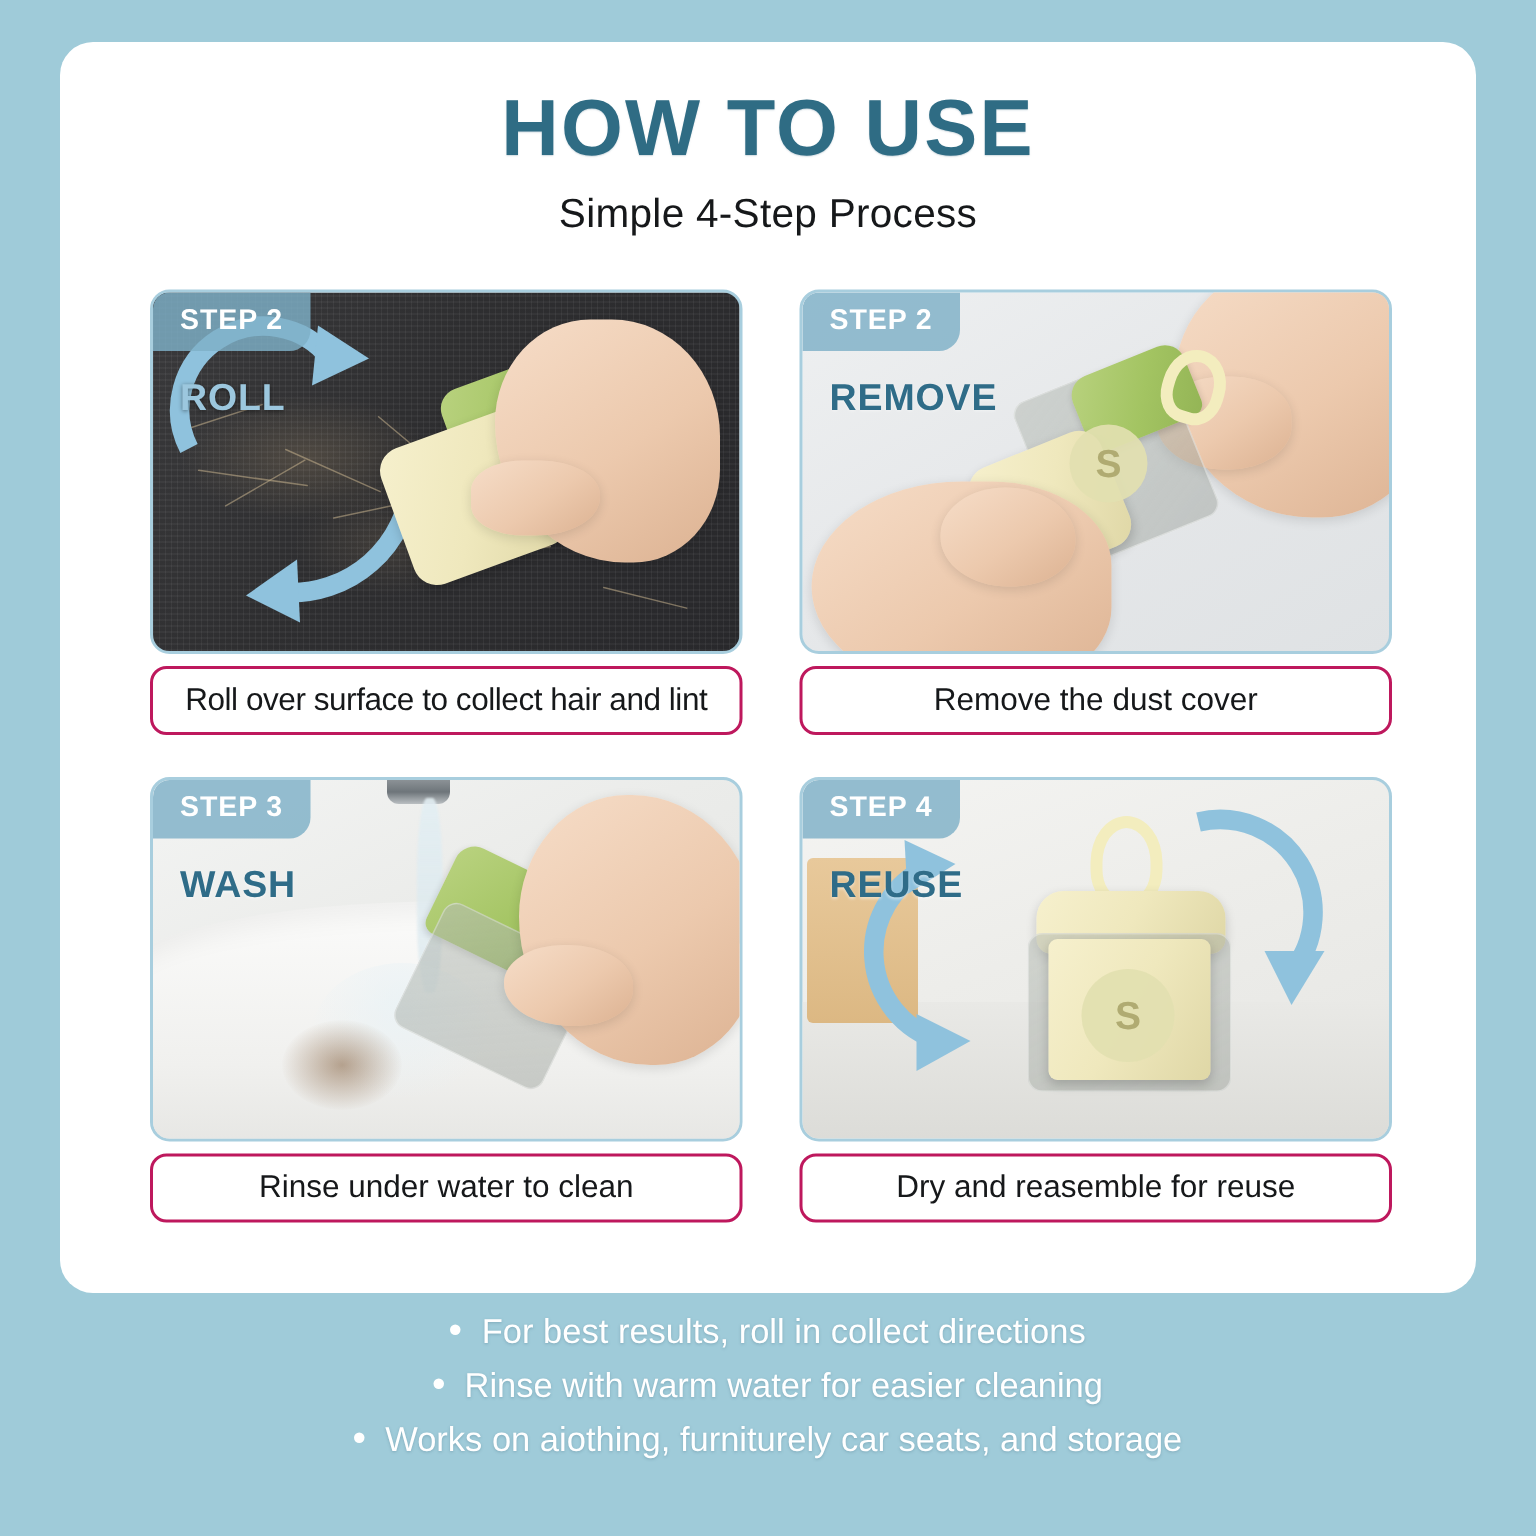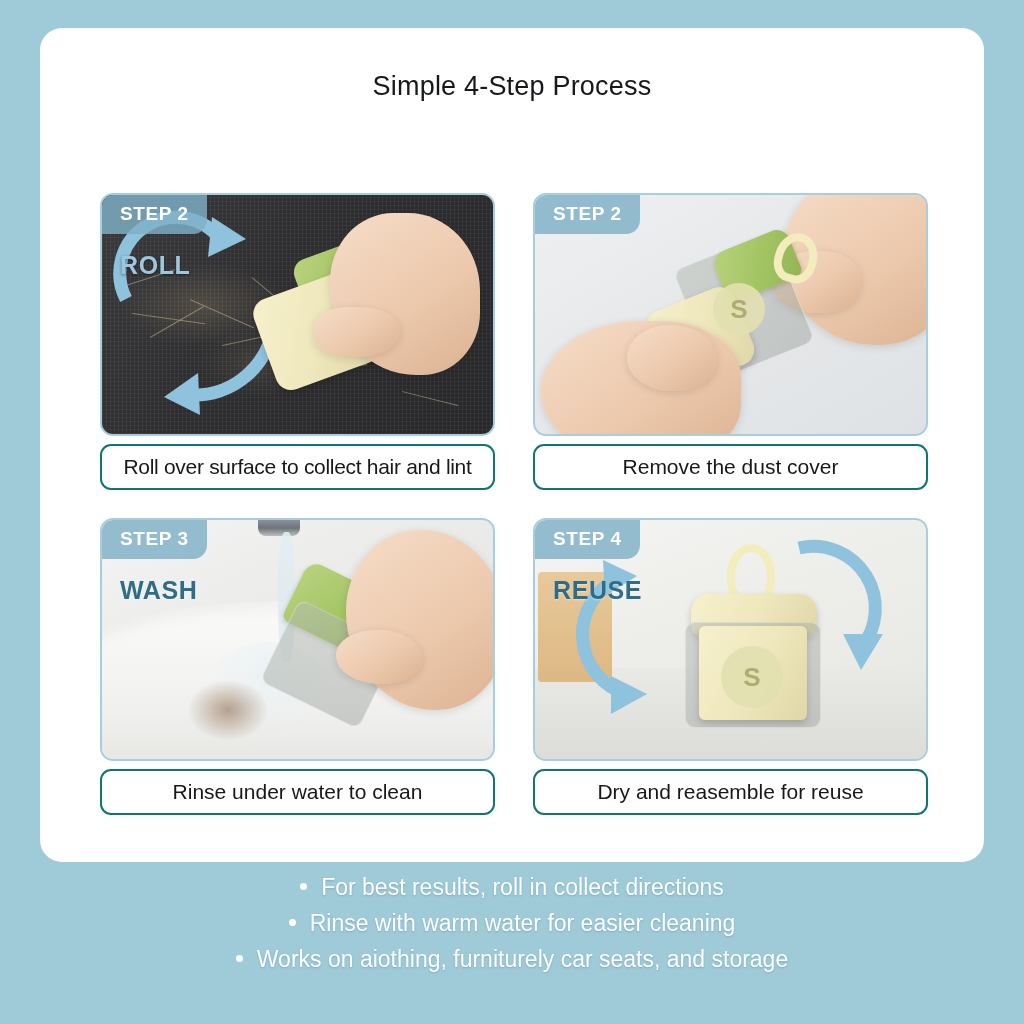--- a/index.html
+++ b/index.html
@@ -214,21 +214,21 @@
     text-shadow: 0 1px 2px rgba(255,255,255,0.45);
   }
   .word-light { color: #9cc7de; text-shadow: 0 1px 3px rgba(0,0,0,0.45); }
   .word-dark  { color: #2f6c88; }
 
   
   .step-caption {
     margin-top: 8px;
     width: 395px;
     height: 46px;
-    border: 2px solid #0f766e;
+    border: 2px solid #be185d;
     border-radius: 11px;
     background: #ffffff;
     display: flex;
     align-items: center;
     justify-content: center;
     font-size: 21px;
     color: #16181a;
     white-space: nowrap;
     overflow: hidden;
   }
@@ -260,20 +260,21 @@
     position: relative;
     top: -5px;
   }
 </style>
 </head>
 <body>
 
 <div class="page-card">
 
   <div class="header">
+    <div class="main-title">HOW TO USE</div>
     <div class="sub-title">Simple 4-Step Process</div>
   </div>
 
   <div class="steps-grid">
 
     <div class="step-card">
       <div class="step-photo photo-1">
         <div class="fabric-tex"></div>
         <div class="hair" style="left:18px;top:92px;width:58px;transform:rotate(-18deg);"></div>
         <div class="hair" style="left:30px;top:118px;width:74px;transform:rotate(8deg);"></div>
@@ -320,20 +321,21 @@
           <div class="prod-cap" style="left:60px;top:-4px;width:80px;height:52px;transform:rotate(-22deg);"></div>
           <div class="prod-loop" style="left:118px;top:-10px;width:42px;height:50px;transform:rotate(16deg);"></div>
           <div class="prod-body" style="left:-4px;top:54px;width:94px;height:82px;transform:rotate(-22deg);"></div>
           <div class="prod-logo" style="left:56px;top:40px;width:52px;height:52px;">S</div>
         </div>
 
         <div class="hand" style="left:6px;top:126px;width:200px;height:140px;border-radius:50% 40% 40% 50%;"></div>
         <div class="hand" style="left:92px;top:130px;width:90px;height:66px;border-radius:48% 52% 46% 50%;"></div>
 
         <div class="step-badge">STEP 2</div>
+        <div class="step-word word-dark">REMOVE</div>
       </div>
       <div class="step-caption">Remove the dust cover</div>
     </div>
 
     <div class="step-card">
       <div class="step-photo photo-3">
         <div class="sink-basin"></div>
         <div class="faucet"></div>
         <div class="water-stream"></div>
         <div class="water-splash"></div>

